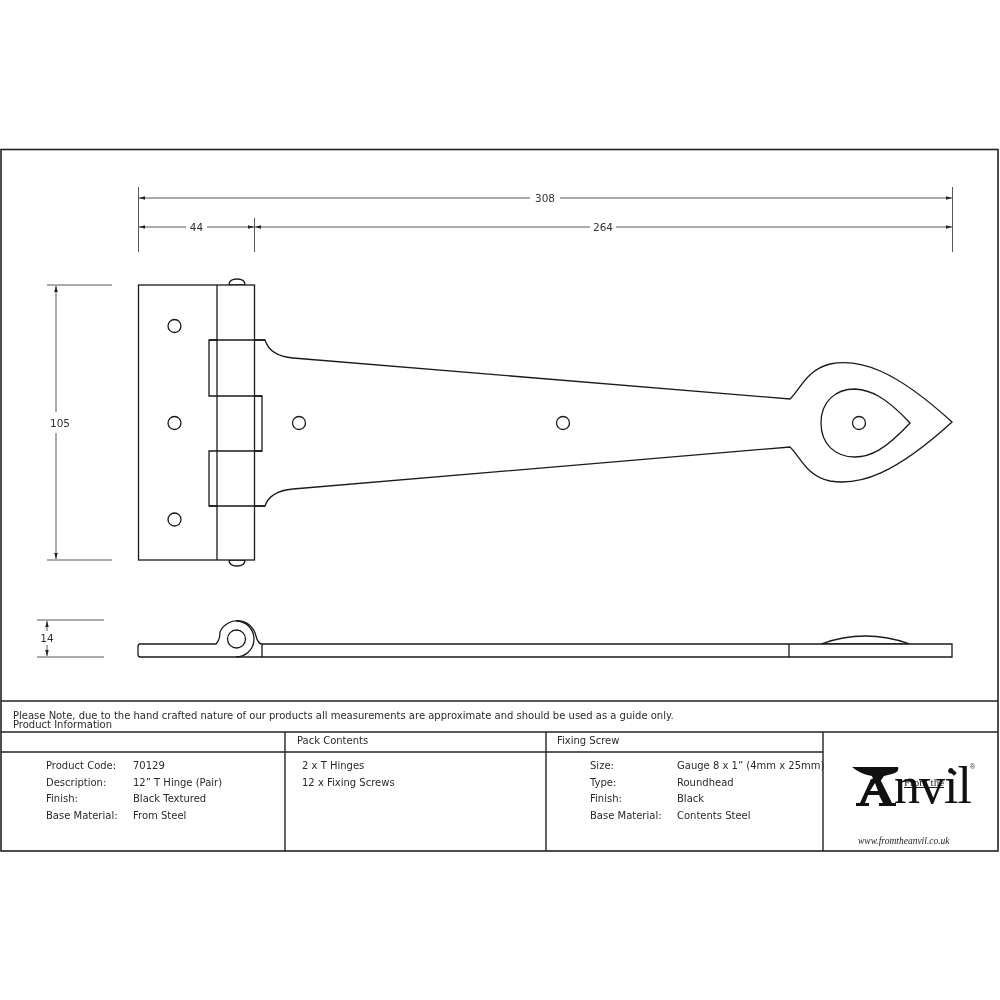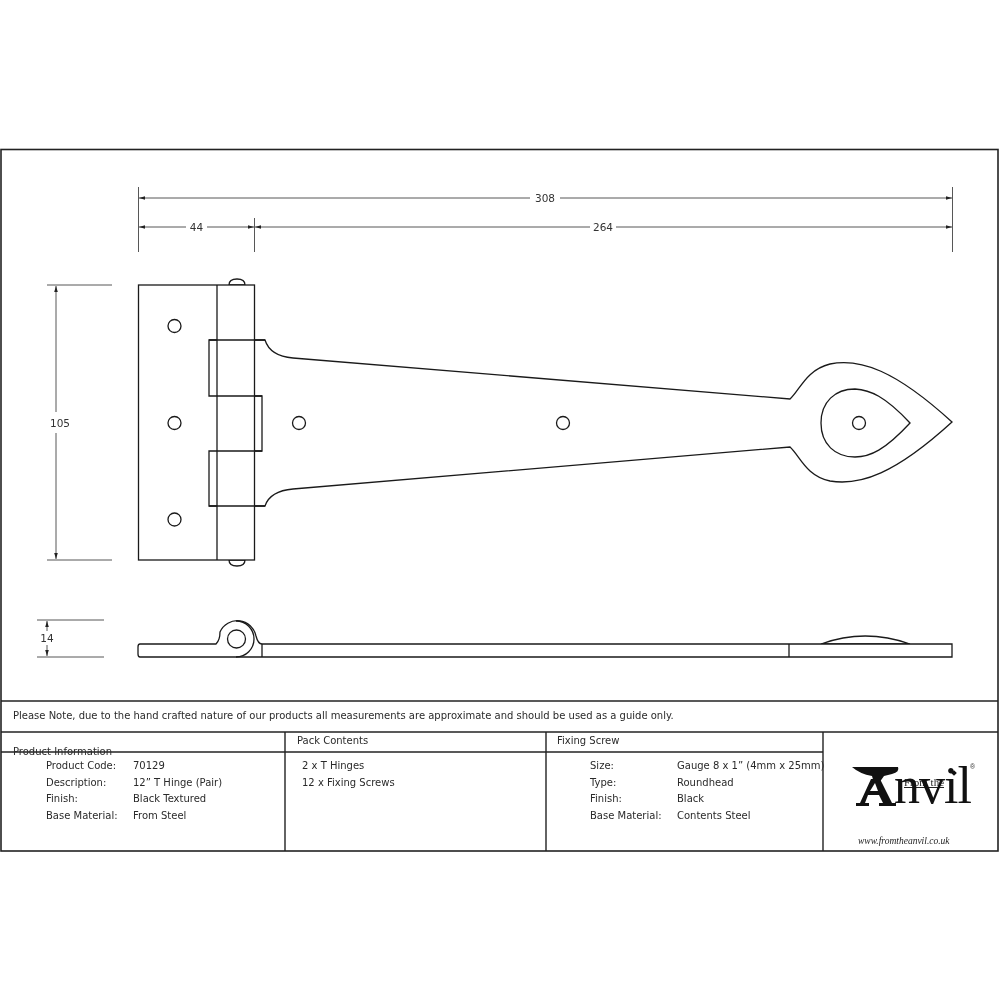--- a/index.html
+++ b/index.html
@@ -105,21 +105,21 @@
   </g>
 
   <g fill="#111">
     <path d="M852,767 L898,767 Q900,772 892,774 L884,776 L879,783 L874,783 L872,776 Q860,774 852,767 Z"></path>
     <path d="M871,779 L880,779 L892,803 L896,803 L896,806 L879,806 L879,803 L883,803 L879,795 L868,795 L865,803 L869,803 L869,806 L856,806 L856,803 L860,803 Z M870,791 L878,791 L875,783 Z"></path>
   </g>
 </svg>
 
 <div class="info" style="left:13px; top:708px;">Please Note, due to the hand crafted nature of our products all measurements are approximate and should be used as a guide only.</div>
 
-<div class="info" style="left:13px; top:744px;">Product Information</div>
+<div class="info" style="left:13px; top:717px;">Product Information</div>
 <div class="info" style="left:13px; top:758px;">
   <div class="row">
       <span class="lbl" style="width:87px">Product Code:</span>
       <span>70129</span>
     </div>
   <div class="row">
       <span class="lbl" style="width:87px">Description:</span>
       <span>12” T Hinge (Pair)</span>
     </div>
   <div class="row">

